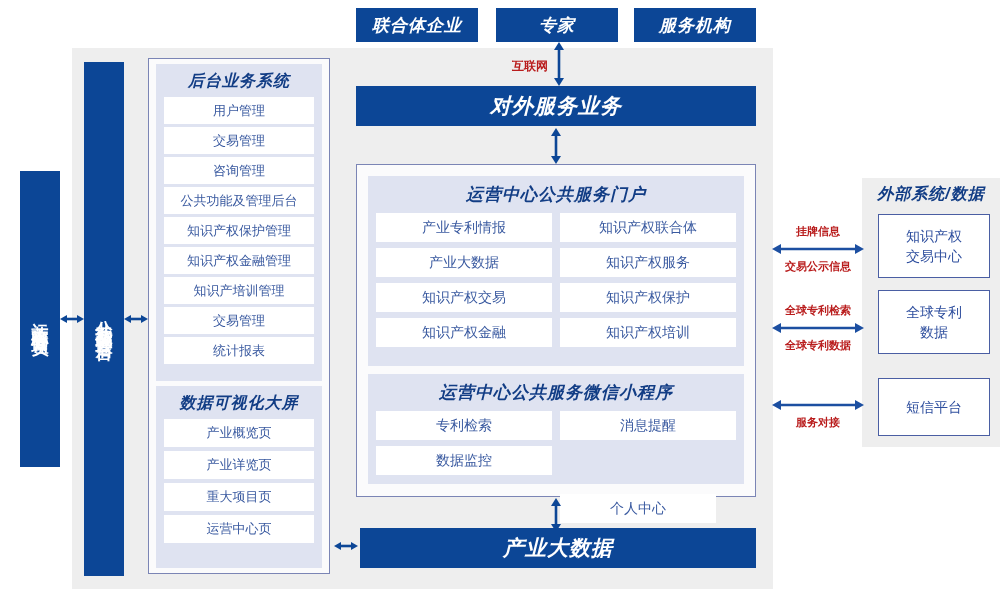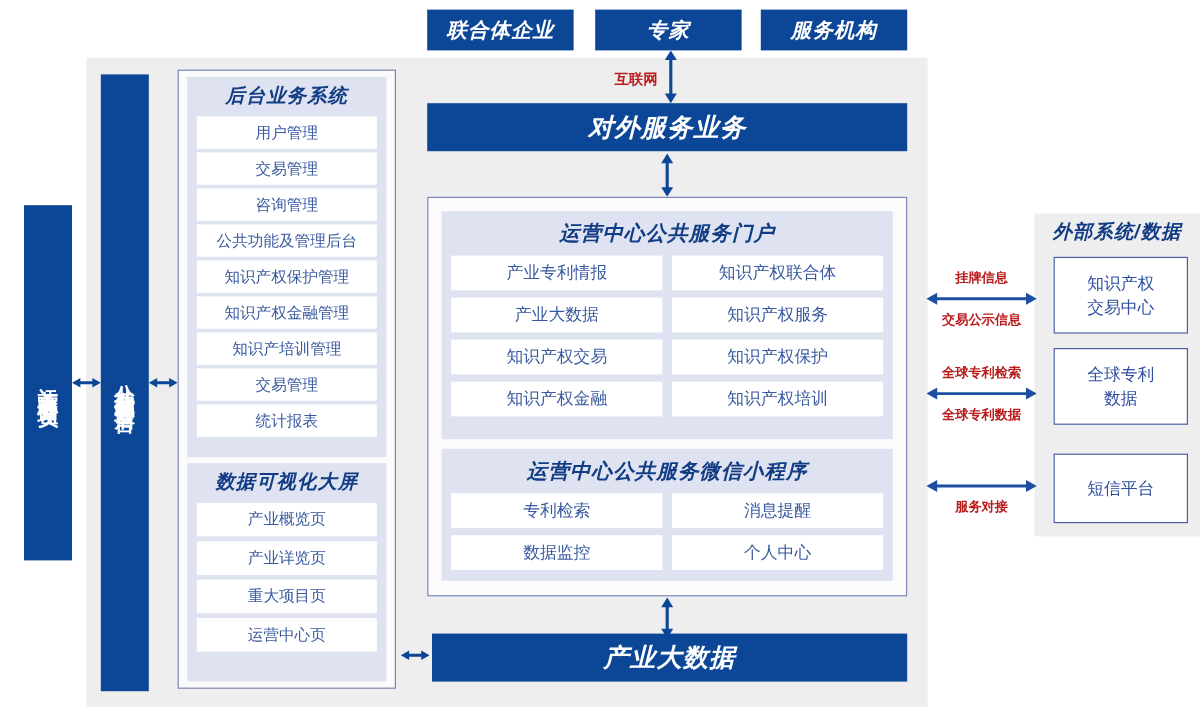--- a/index.html
+++ b/index.html
@@ -226,21 +226,21 @@
     <div class="grid2" id="mini-grid">
         <div class="cell" style="width: 176px; height: 29px; font-size: 14px; margin-right: 8px; margin-bottom: 6px;">
           <span>专利检索</span>
         </div>
         <div class="cell" style="width: 176px; height: 29px; font-size: 14px; margin-right: 0px; margin-bottom: 6px;">
           <span>消息提醒</span>
         </div>
         <div class="cell" style="width: 176px; height: 29px; font-size: 14px; margin-right: 8px; margin-bottom: 6px;">
           <span>数据监控</span>
         </div>
-        <div class="cell" style="width: 176px; height: 29px; font-size: 14px; margin-right: 0px; margin-bottom: 6px;">
+        <div class="cell" style="width: 156px; height: 29px; font-size: 14px; margin-right: 0px; margin-bottom: 6px; margin-top: 48px;">
           <span>个人中心</span>
         </div>
       </div>
   </div>
 
   <svg class="abs arrow" style="left:547px;top:498px;width:18px;height:34px;" viewBox="0 0 18 34">
     <line x1="9" y1="5" x2="9" y2="29" stroke="#0c4696" stroke-width="2.6"></line>
     <polygon points="9,0 4,8 14,8" fill="#0c4696"></polygon>
     <polygon points="9,34 4,26 14,26" fill="#0c4696"></polygon>
   </svg>

